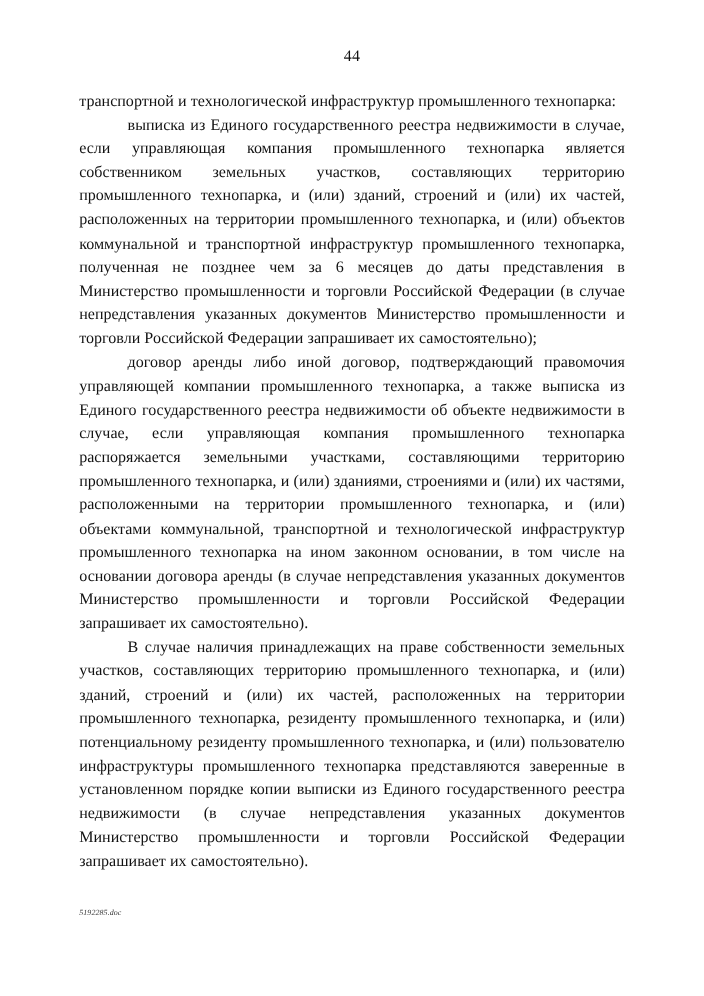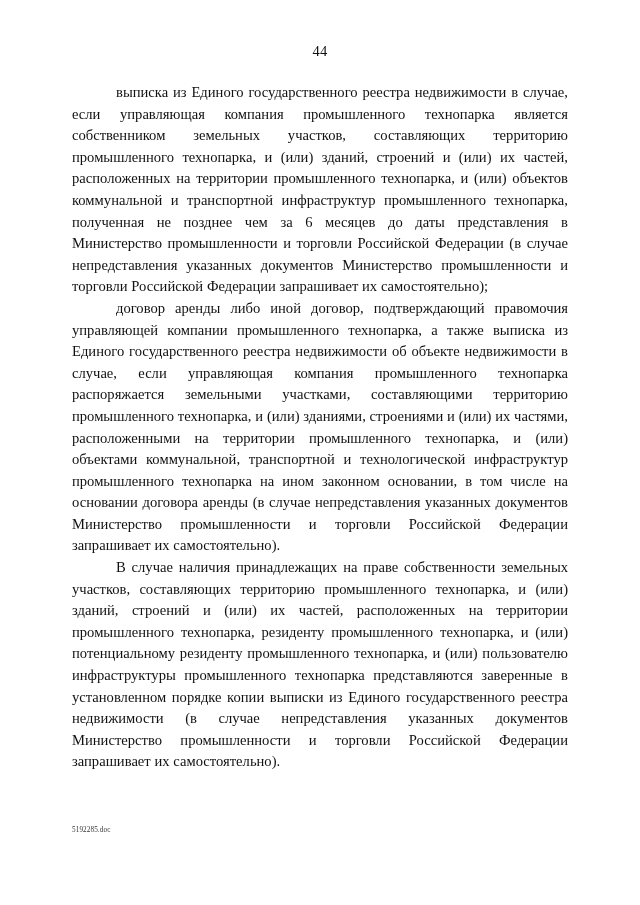--- a/index.html
+++ b/index.html
@@ -52,31 +52,33 @@
     text-indent: 0;
   }
   .footer-note {
     position: absolute;
     left: 72px;
     top: 811px;
     font-size: 7.2px;
     line-height: 1;
     color: #333333;
     letter-spacing: 0.1px;
+    font-style: italic;
   }
 </style>
 </head>
 <body>
 
 <div class="page">
 
   <div class="page-number">44</div>
 
   <div class="content">
 
+    <p class="para no-indent">транспортной и технологической инфраструктур промышленного технопарка:</p>
 
     <p class="para">выписка из Единого государственного реестра недвижимости в случае, если управляющая компания промышленного технопарка является собственником земельных участков, составляющих территорию промышленного технопарка, и (или) зданий, строений и (или) их частей, расположенных на территории промышленного технопарка, и (или) объектов коммунальной и транспортной инфраструктур промышленного технопарка, полученная не позднее чем за 6 месяцев до даты представления в Министерство промышленности и торговли Российской Федерации (в случае непредставления указанных документов Министерство промышленности и торговли Российской Федерации запрашивает их самостоятельно);</p>
 
     <p class="para">договор аренды либо иной договор, подтверждающий правомочия управляющей компании промышленного технопарка, а также выписка из Единого государственного реестра недвижимости об объекте недвижимости в случае, если управляющая компания промышленного технопарка распоряжается земельными участками, составляющими территорию промышленного технопарка, и (или) зданиями, строениями и (или) их частями, расположенными на территории промышленного технопарка, и (или) объектами коммунальной, транспортной и технологической инфраструктур промышленного технопарка на ином законном основании, в том числе на основании договора аренды (в случае непредставления указанных документов Министерство промышленности и торговли Российской Федерации запрашивает их самостоятельно).</p>
 
     <p class="para">В случае наличия принадлежащих на праве собственности земельных участков, составляющих территорию промышленного технопарка, и (или) зданий, строений и (или) их частей, расположенных на территории промышленного технопарка, резиденту промышленного технопарка, и (или) потенциальному резиденту промышленного технопарка, и (или) пользователю инфраструктуры промышленного технопарка представляются заверенные в установленном порядке копии выписки из Единого государственного реестра недвижимости (в случае непредставления указанных документов Министерство промышленности и торговли Российской Федерации запрашивает их самостоятельно).</p>
 
   </div>
 
   <div class="footer-note">5192285.doc</div>

